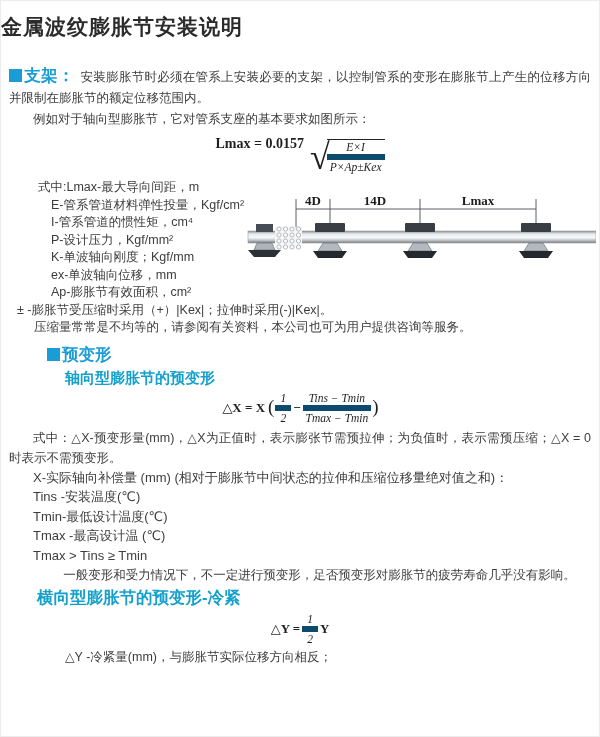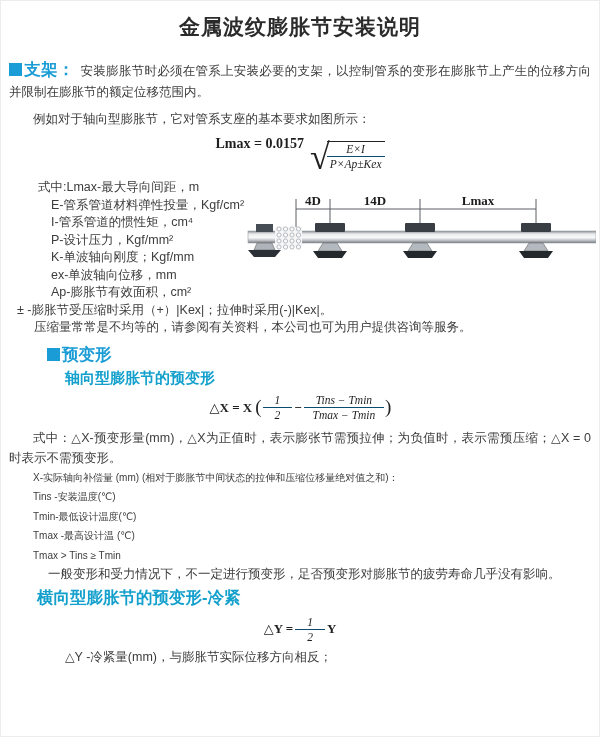--- a/index.html
+++ b/index.html
@@ -4,43 +4,43 @@
 <style>
   * { margin:0; padding:0; box-sizing:border-box; }
   html,body { background:#fff; }
   .page {
     position:relative; width:600px; height:737px; margin:0 auto;
     background:#ffffff; border:1px solid #ececec; overflow:hidden;
     font-family:"Liberation Sans","DejaVu Sans",sans-serif;
     color:#3c3c3c;
   }
   h1.title {
-    margin-top:12px; text-align:center; font-size:21px; font-weight:bold;
+    margin-top:12px; font-size:21px; font-weight:bold;
     color:#2b2b2b; letter-spacing:1px;
   }
   .para { font-size:12.5px; line-height:21px; margin:0 8px; text-align:justify; }
-  .para-first { margin-top:18px; }
+  .para-first { margin-top:24px; }
   .marker {
     display:inline-block; width:13px; height:13px; background:#1a9cd6;
     vertical-align:-1px; margin-right:2px;
   }
   .sec-head { color:#1a9cd6; font-size:16.5px; font-weight:bold; margin-right:6px; }
   .indent { text-indent:24px; }
-  .example { margin-top:6px; }
+  .example { margin-top:0; }
 
   .formula { text-align:center; color:#1f1f1f;
     font-family:"Liberation Serif","DejaVu Serif",serif; }
   .formula-lmax { margin-top:6px; height:40px; display:flex; justify-content:center; }
   .f-lhs { font-weight:bold; font-size:14px; margin-right:6px; }
   .sqrt { display:inline-flex; align-items:center; }
   .rad { font-size:36px; font-weight:400; line-height:30px; margin-right:-3px; transform:translateY(1px); }
   .frac { display:inline-flex; flex-direction:column; text-align:center;
     font-style:italic; font-size:11.5px; line-height:14px; vertical-align:middle; }
   .frac.overline { border-top:1.6px solid #222; }
-  .frac .num { display:block; border-bottom:1px solid #0c4a6e; padding:0 12px; }
+  .frac .num { display:block; border-bottom:6px solid #0c4a6e; padding:0 5px; }
   .frac .den { display:block; padding:0 3px; }
 
   .defs { margin-top:3px; font-size:12.5px; line-height:17.5px; color:#3c3c3c; }
   .def-first { margin-left:37px; }
   .def { margin-left:50px; }
   .def-pm { margin-left:16px; }
   .def-note { margin-left:33px; }
 
   .diagram { position:absolute; left:243px; top:192px; }
 
@@ -49,23 +49,23 @@
 
   .subhead { color:#14a0cc; font-weight:bold; }
   .subhead.axial { margin:3px 0 0 64px; font-size:15px; }
   .subhead.lateral { margin:2px 0 0 36px; font-size:16.5px; }
 
   .formula-dx { margin-top:3px; height:34px; display:flex; align-items:center; justify-content:center; font-size:13px; }
   .f-serif { font-weight:bold; font-size:13px; margin:0 2px; }
   .paren { font-size:19px; font-weight:400; margin:0 1px; transform:translateY(-1px); }
   .formula-dx .frac, .formula-dy .frac { border:none; }
   .explain { margin-top:3px; line-height:20px; text-indent:24px; }
-  .items { font-size:10px; line-height:19.5px; }
+  .items { font-size:13px; line-height:19.5px; }
   .item { margin-left:32px; }
-  .item-note { margin-left:47px; margin-top:0; line-height:20px; text-align:left;font-family:Liberation Mono, monospace; }
+  .item-note { margin-left:47px; margin-top:0; line-height:20px; text-align:center; }
   .formula-dy { margin-top:5px; height:30px; display:flex; align-items:center; justify-content:center; }
   .lastline { margin-left:64px; margin-top:3px; text-align:left; }
 
   .dim-text { font-family:"Liberation Serif","DejaVu Serif",serif; font-weight:bold;
     font-size:13px; fill:#1c1c1c; }
 </style>
 </head>
 <body>
 
 <div class="page">

